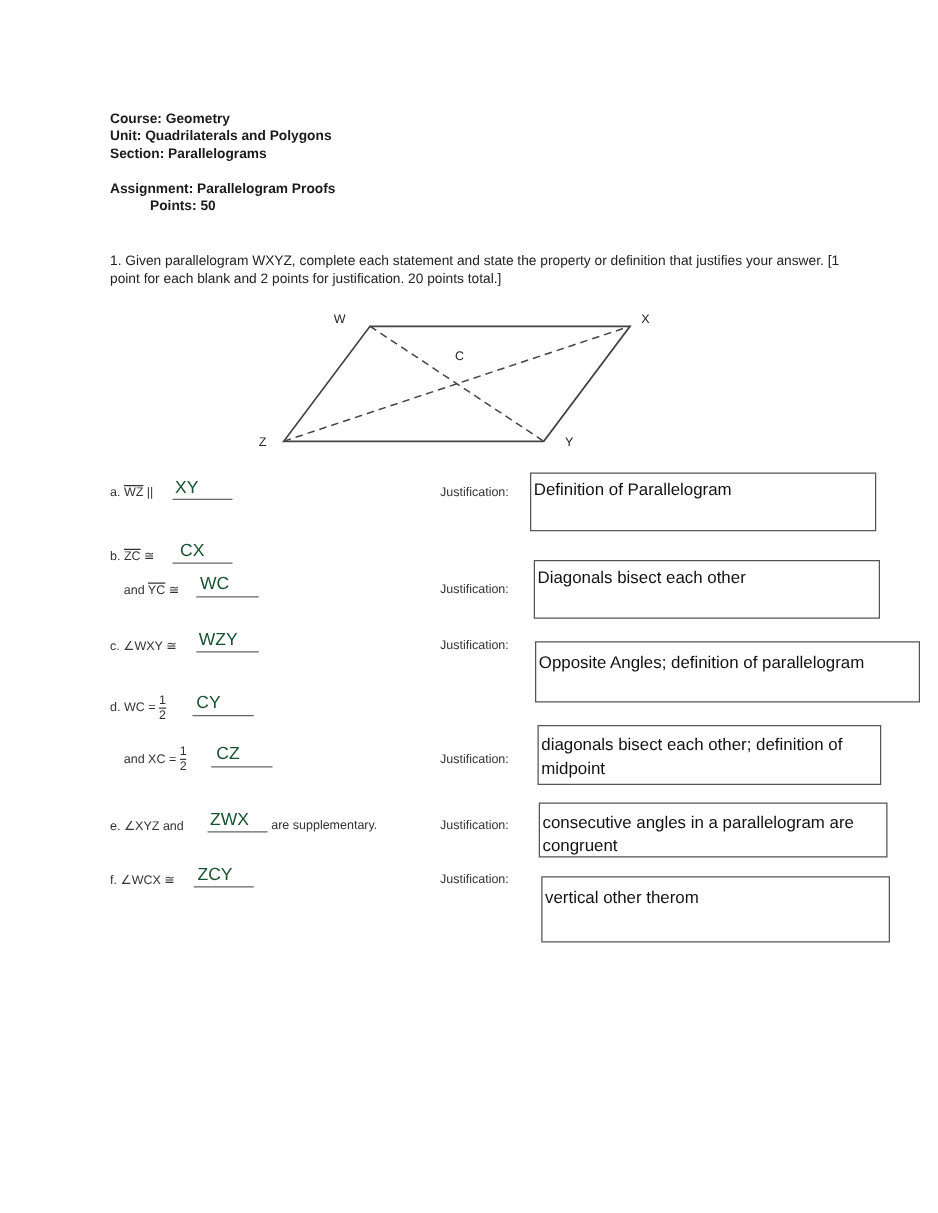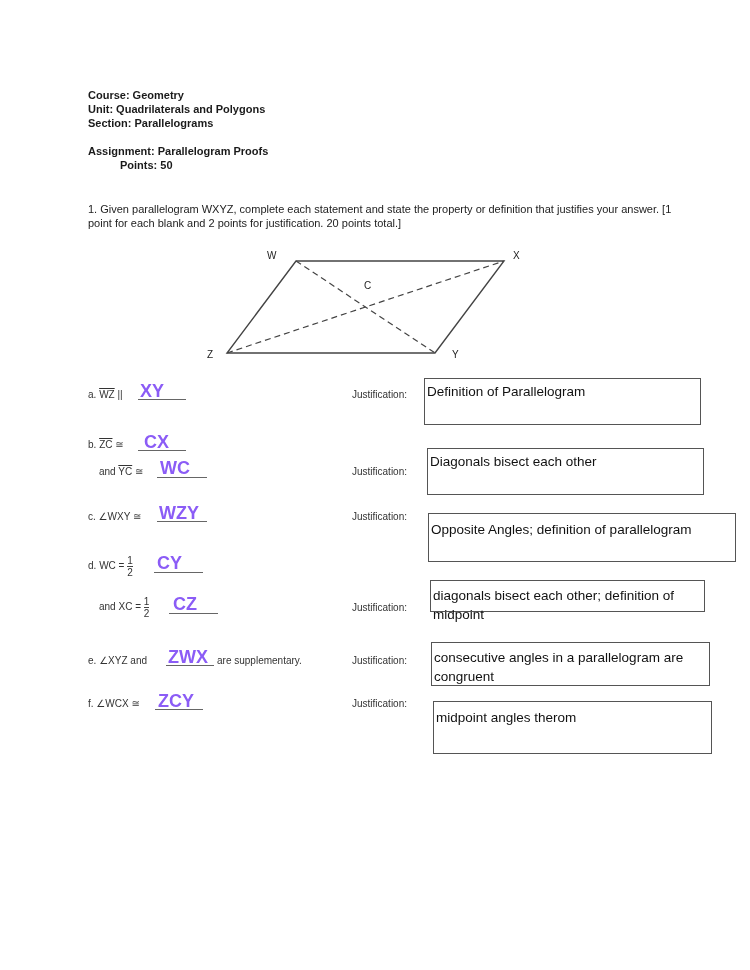--- a/index.html
+++ b/index.html
@@ -2,21 +2,21 @@
 <html><head>
 <meta charset="utf-8">
 <style>
   html, body { margin:0; padding:0; background:#ffffff; }
   body { width:750px; height:970px; position:relative; overflow:hidden; font-family:"Liberation Sans", sans-serif; color:#1a1a1a; }
   .abs { position:absolute; white-space:nowrap; }
   .hdr { font-weight:bold; font-size:11px; line-height:14px; left:88px; }
   .intro { left:88px; top:202px; font-size:11px; line-height:14px; color:#222; white-space:normal; width:600px; }
   .plbl { font-size:10px; color:#222; }
   .q { font-size:10px; color:#333; }
-  .ans { font-size:18px; color:#8b5cf6;font-weight:bold; }
+  .ans { font-size:14px; color:#14532d; }
   .blank { border-bottom:1px solid #666; height:0; }
   .ovl { text-decoration: overline; }
   .frac { display:inline-block; vertical-align:middle; text-align:center; font-size:10px; line-height:11px; }
   .jlbl { font-size:10px; color:#333; left:352px; }
   .jbox { position:absolute; border:1.5px solid #555; box-sizing:border-box; font-size:13.5px; line-height:19px; padding:3px 2px; color:#111; white-space:normal; }
 </style>
 </head>
 <body>
 
 <div class="abs hdr" style="top:88px;">Course:  Geometry</div>
@@ -103,15 +103,15 @@
 <div class="abs jlbl" style="top:389px;">Justification:</div>
 <div class="abs jlbl" style="top:466px;">Justification:</div>
 <div class="abs jlbl" style="top:511px;">Justification:</div>
 <div class="abs jlbl" style="top:602px;">Justification:</div>
 <div class="abs jlbl" style="top:655px;">Justification:</div>
 <div class="abs jlbl" style="top:698px;">Justification:</div>
 
 <div class="jbox" style="left:424px;top:378px;width:277px;height:47px;">Definition of Parallelogram</div>
 <div class="jbox" style="left:427px;top:448px;width:277px;height:47px;">Diagonals bisect each other</div>
 <div class="jbox" style="left:428px;top:513px;width:308px;height:49px;padding-top:6px;">Opposite Angles; definition of parallelogram</div>
-<div class="jbox" style="left:430px;top:580px;width:275px;height:32px;padding-top:5px;">diagonals bisect each other; definition of midpoint</div>
+<div class="jbox" style="left:430px;top:580px;width:275px;height:48px;padding-top:5px;">diagonals bisect each other; definition of midpoint</div>
 <div class="jbox" style="left:431px;top:642px;width:279px;height:44px;padding-top:5px;">consecutive angles in a parallelogram are congruent</div>
-<div class="jbox" style="left:433px;top:701px;width:279px;height:53px;padding-top:6px;">midpoint angles therom</div>
+<div class="jbox" style="left:433px;top:701px;width:279px;height:53px;padding-top:6px;">vertical other therom</div>
 
 </body></html>

